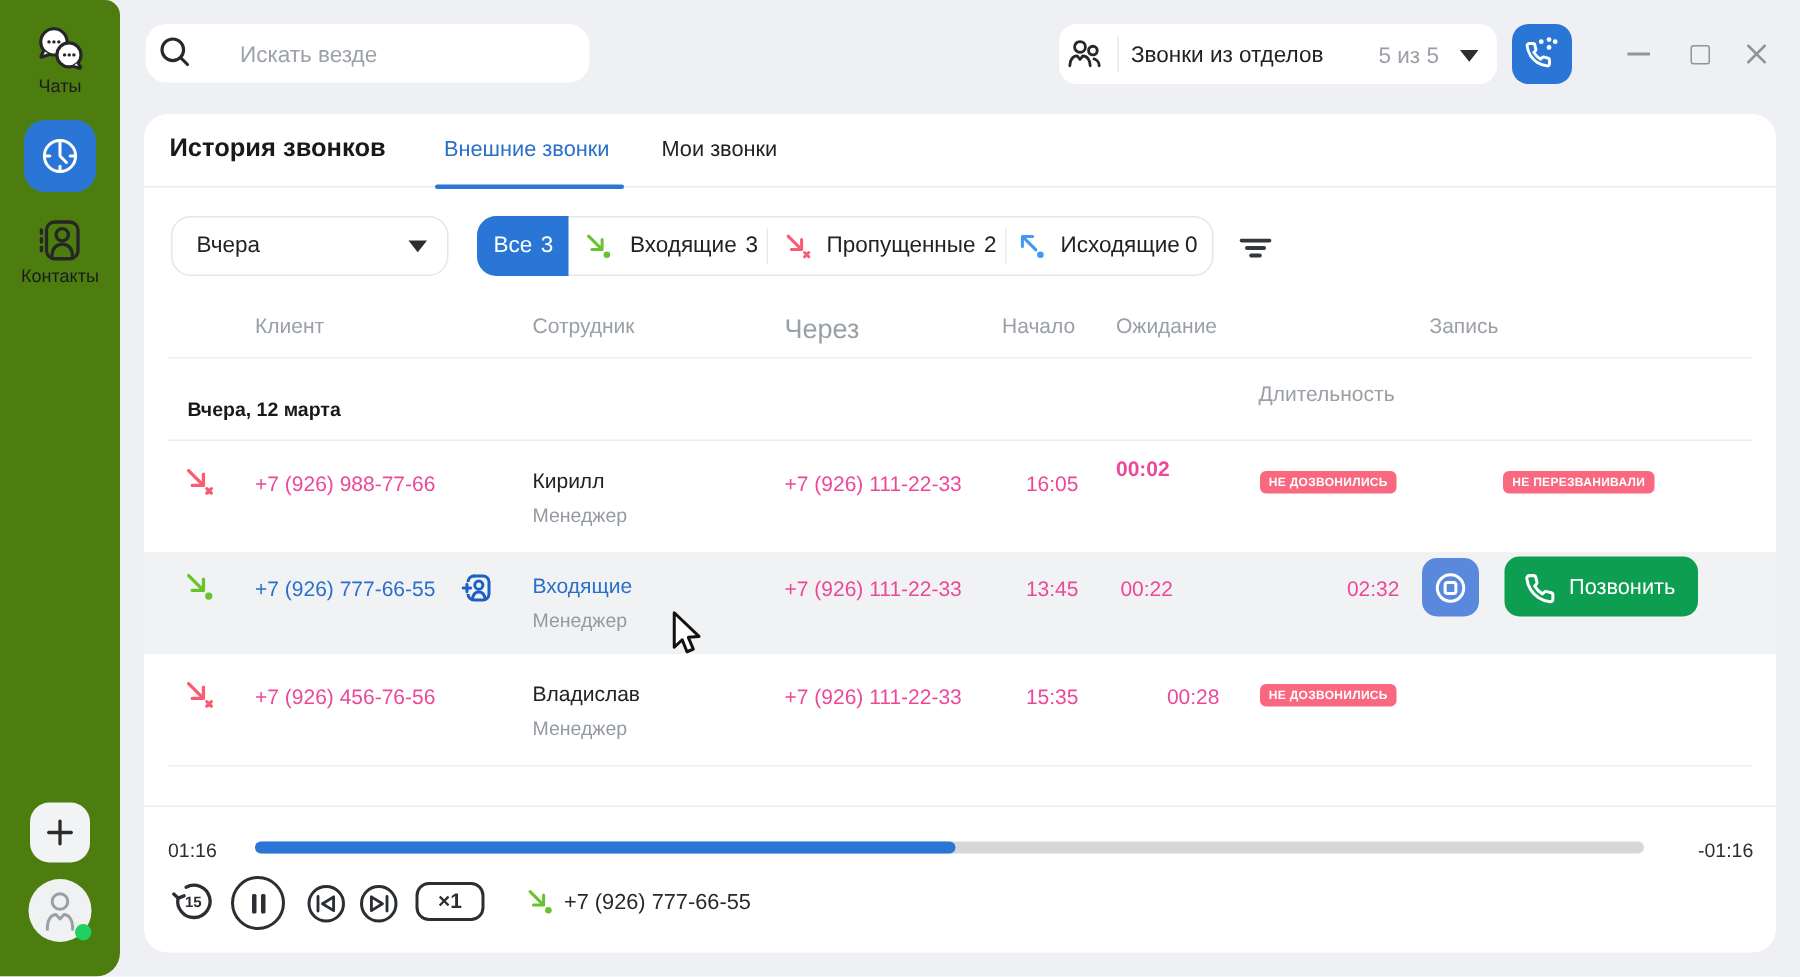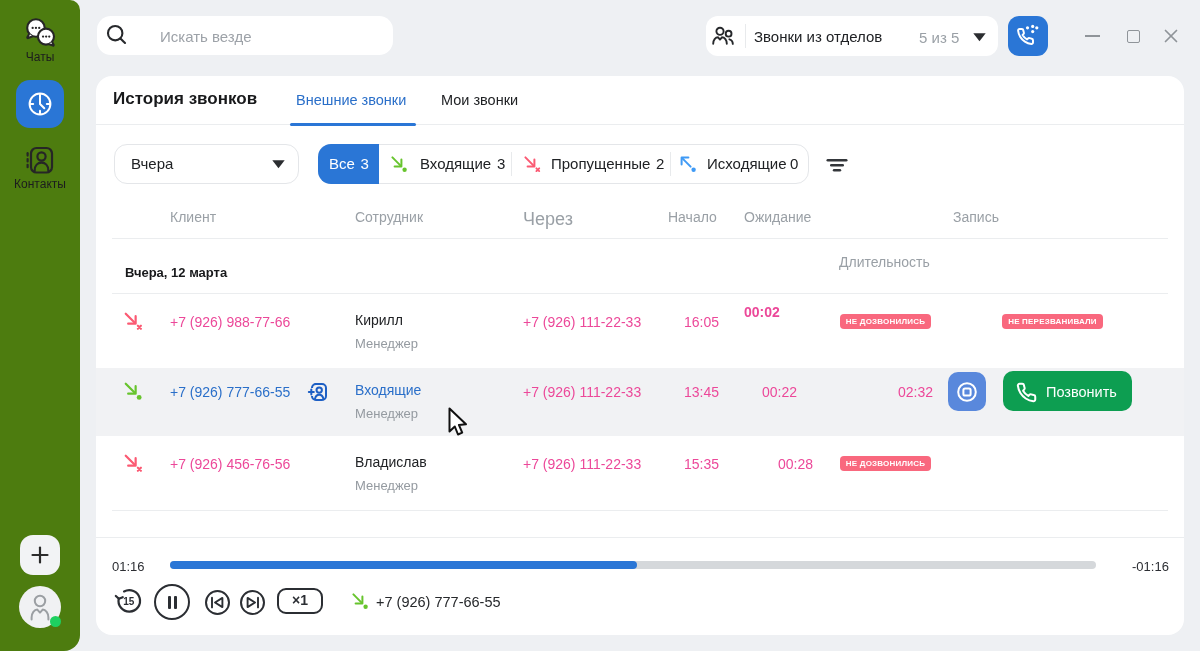--- a/index.html
+++ b/index.html
@@ -196,21 +196,21 @@
       <path d="M5 7.6 V8 C5 5.8 6.8 4 9 4"></path>
       <circle cx="12.2" cy="10.1" r="2.7"></circle>
       <path d="M7.9 19.3 C8.4 16.4 10.1 14.7 12.2 14.7 C14.3 14.7 16 16.4 16.5 19.3"></path>
       <line x1="1.8" y1="12" x2="6.8" y2="12"></line>
       <line x1="4.3" y1="9.5" x2="4.3" y2="14.5"></line>
     </svg>
     <div class="abs" style="left:259px;top:306px;font-size:14px;color:#2a6fc9;line-height:16px;">Входящие</div>
     <div class="abs" style="left:259px;top:330px;font-size:13px;color:#949aa0;">Менеджер</div>
     <div class="abs num" style="left:427px;top:308px;">+7 (926) 111-22-33</div>
     <div class="abs num" style="left:572px;top:308px;width:51px;text-align:right;">13:45</div>
-    <div class="abs num" style="left:632px;top:308px;width:69px;text-align:right;">00:22</div>
+    <div class="abs num" style="left:617px;top:308px;width:69px;text-align:right;">00:22</div>
     <div class="abs num" style="left:768px;top:308px;width:69px;text-align:right;">02:32</div>
 
     <div class="abs" style="left:852px;top:296px;width:38px;height:39px;background:#5988dc;border-radius:10px;"></div>
     <svg class="abs" style="left:860px;top:305px;" width="22" height="22" viewBox="0 0 22 22" fill="none" stroke="#ffffff" stroke-width="2">
       <circle cx="11" cy="11" r="8.8"></circle>
       <rect x="7.4" y="7.4" width="7.2" height="7.2" rx="1.6"></rect>
     </svg>
 
     <div class="abs" style="left:907px;top:295px;width:129px;height:40px;background:#0d9e51;border-radius:10px;"></div>
     <svg class="abs" style="left:920px;top:306px;" width="21" height="21" viewBox="0 0 24 24" fill="none" stroke="#ffffff" stroke-width="2.3" stroke-linejoin="round" stroke-linecap="round">

